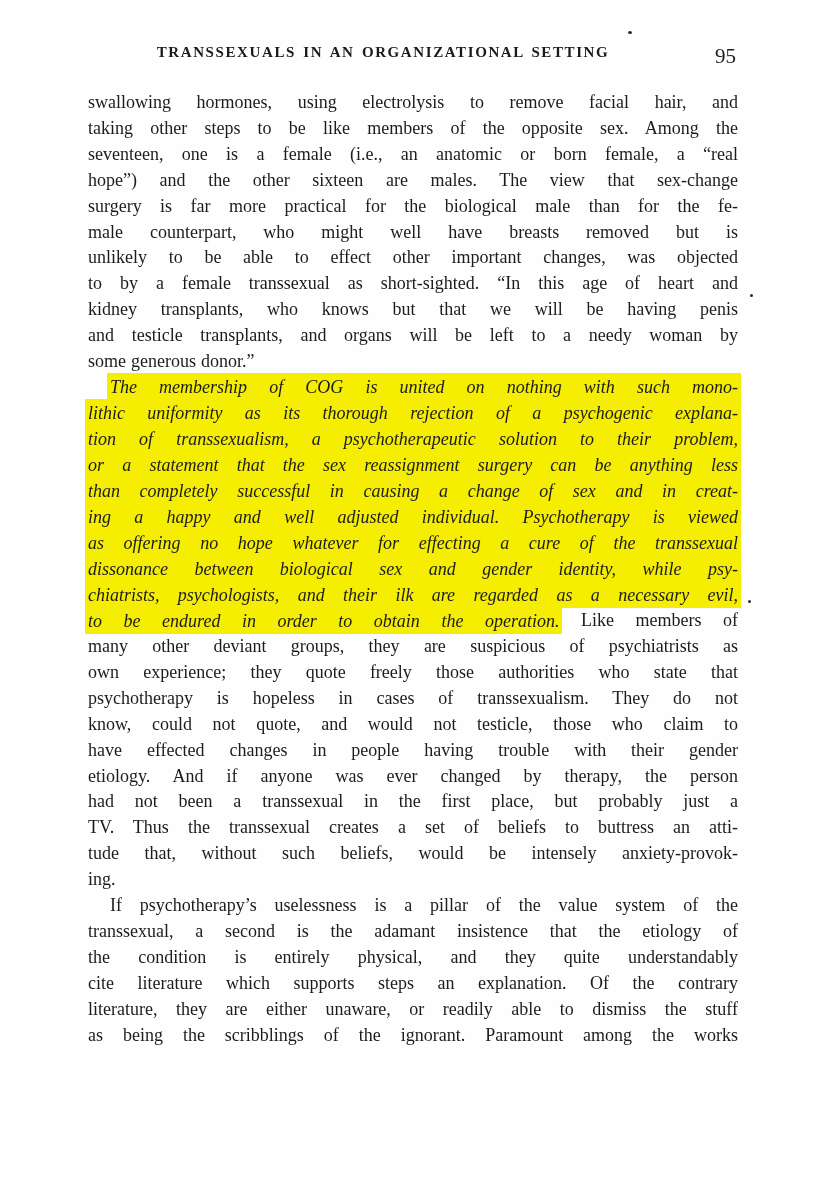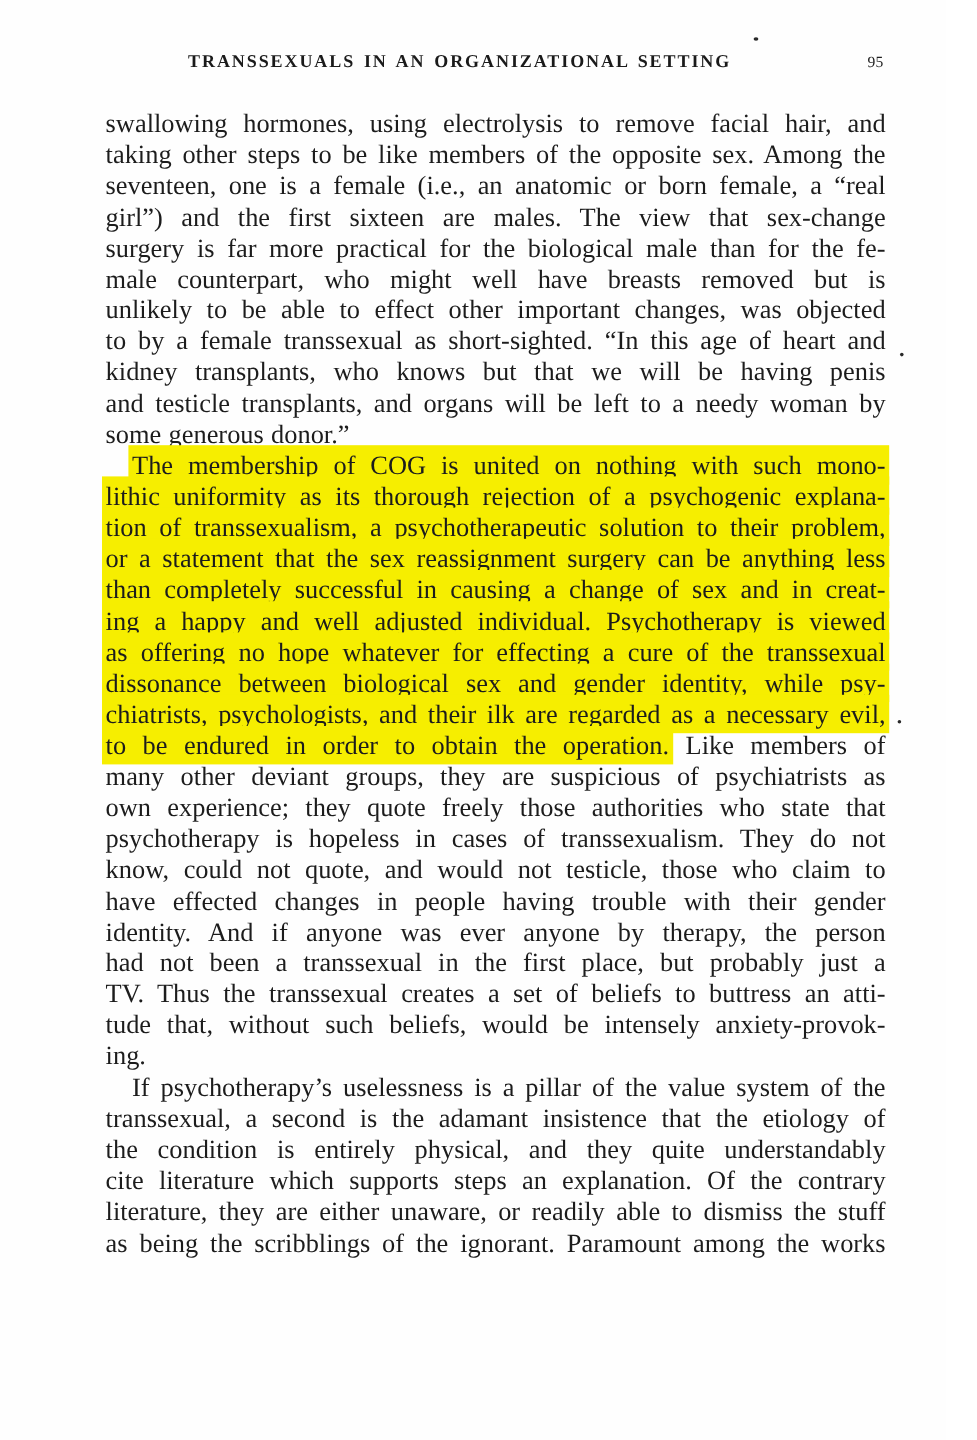--- a/index.html
+++ b/index.html
@@ -45,46 +45,47 @@
     font-size: 15px;
     letter-spacing: 1.6px;
     word-spacing: 2px;
     font-weight: 600;
     color: #1a1a1a;
   }
   .page-number {
     position: absolute;
     right: 2px;
     top: 0;
-    font-size: 13px;
+    font-size: 21px;
   }
   .body-text {
     position: absolute;
     left: 88px;
     top: 90px;
     width: 650px;
   }
   .line {
     line-height: 25.9px;
-    font-size: 22px;
+    font-size: 18px;
     text-align: justify;
     text-align-last: justify;
     word-spacing: 0.5px;
     white-space: normal;
   }
   .line.noj {
     text-align-last: left;
   }
   .line.indent {
     text-indent: 22px;
   }
   .hl {
     background: var(--hl, #f6ee00);
     padding: 3.6px 3px;
     margin: 0 -3px;
+    font-style: italic;
   }
   .speck {
     position: absolute;
     background: #2a2a2a;
     border-radius: 50%;
   }
 </style>
 </head>
 <body>
 
@@ -94,21 +95,21 @@
 
   <div class="header">
     <span class="running-title">TRANSSEXUALS IN AN ORGANIZATIONAL SETTING</span>
     <span class="page-number">95</span>
   </div>
 
   <div class="body-text">
       <div class="line"><span>swallowing hormones, using electrolysis to remove facial hair, and</span></div>
       <div class="line"><span>taking other steps to be like members of the opposite sex. Among the</span></div>
       <div class="line"><span>seventeen, one is a female (i.e., an anatomic or born female, a “real</span></div>
-      <div class="line"><span>girl”) and the first sixteen are males. The view that sex-change</span></div>
+      <div class="line"><span>hope”) and the other sixteen are males. The view that sex-change</span></div>
       <div class="line"><span>surgery is far more practical for the biological male than for the fe-</span></div>
       <div class="line"><span>male counterpart, who might well have breasts removed but is</span></div>
       <div class="line"><span>unlikely to be able to effect other important changes, was objected</span></div>
       <div class="line"><span>to by a female transsexual as short-sighted. “In this age of heart and</span></div>
       <div class="line"><span>kidney transplants, who knows but that we will be having penis</span></div>
       <div class="line"><span>and testicle transplants, and organs will be left to a needy woman by</span></div>
       <div class="line noj"><span>some generous donor.”</span></div>
       <div class="line indent"><span class="hl">The membership of COG is united on nothing with such mono-</span></div>
       <div class="line"><span class="hl">lithic uniformity as its thorough rejection of a psychogenic explana-</span></div>
       <div class="line"><span class="hl">tion of transsexualism, a psychotherapeutic solution to their problem,</span></div>
@@ -117,21 +118,21 @@
       <div class="line"><span class="hl">ing a happy and well adjusted individual. Psychotherapy is viewed</span></div>
       <div class="line"><span class="hl">as offering no hope whatever for effecting a cure of the transsexual</span></div>
       <div class="line"><span class="hl">dissonance between biological sex and gender identity, while psy-</span></div>
       <div class="line"><span class="hl">chiatrists, psychologists, and their ilk are regarded as a necessary evil,</span></div>
       <div class="line"><span class="hl">to be endured in order to obtain the operation.</span><span> Like members of</span></div>
       <div class="line"><span>many other deviant groups, they are suspicious of psychiatrists as</span></div>
       <div class="line"><span>own experience; they quote freely those authorities who state that</span></div>
       <div class="line"><span>psychotherapy is hopeless in cases of transsexualism. They do not</span></div>
       <div class="line"><span>know, could not quote, and would not testicle, those who claim to</span></div>
       <div class="line"><span>have effected changes in people having trouble with their gender</span></div>
-      <div class="line"><span>identity. And if anyone was ever anyone by therapy, the person</span></div>
+      <div class="line"><span>etiology. And if anyone was ever changed by therapy, the person</span></div>
       <div class="line"><span>had not been a transsexual in the first place, but probably just a</span></div>
       <div class="line"><span>TV. Thus the transsexual creates a set of beliefs to buttress an atti-</span></div>
       <div class="line"><span>tude that, without such beliefs, would be intensely anxiety-provok-</span></div>
       <div class="line noj"><span>ing.</span></div>
       <div class="line indent"><span>If psychotherapy’s uselessness is a pillar of the value system of the</span></div>
       <div class="line"><span>transsexual, a second is the adamant insistence that the etiology of</span></div>
       <div class="line"><span>the condition is entirely physical, and they quite understandably</span></div>
       <div class="line"><span>cite literature which supports steps an explanation. Of the contrary</span></div>
       <div class="line"><span>literature, they are either unaware, or readily able to dismiss the stuff</span></div>
       <div class="line"><span>as being the scribblings of the ignorant. Paramount among the works</span></div>

